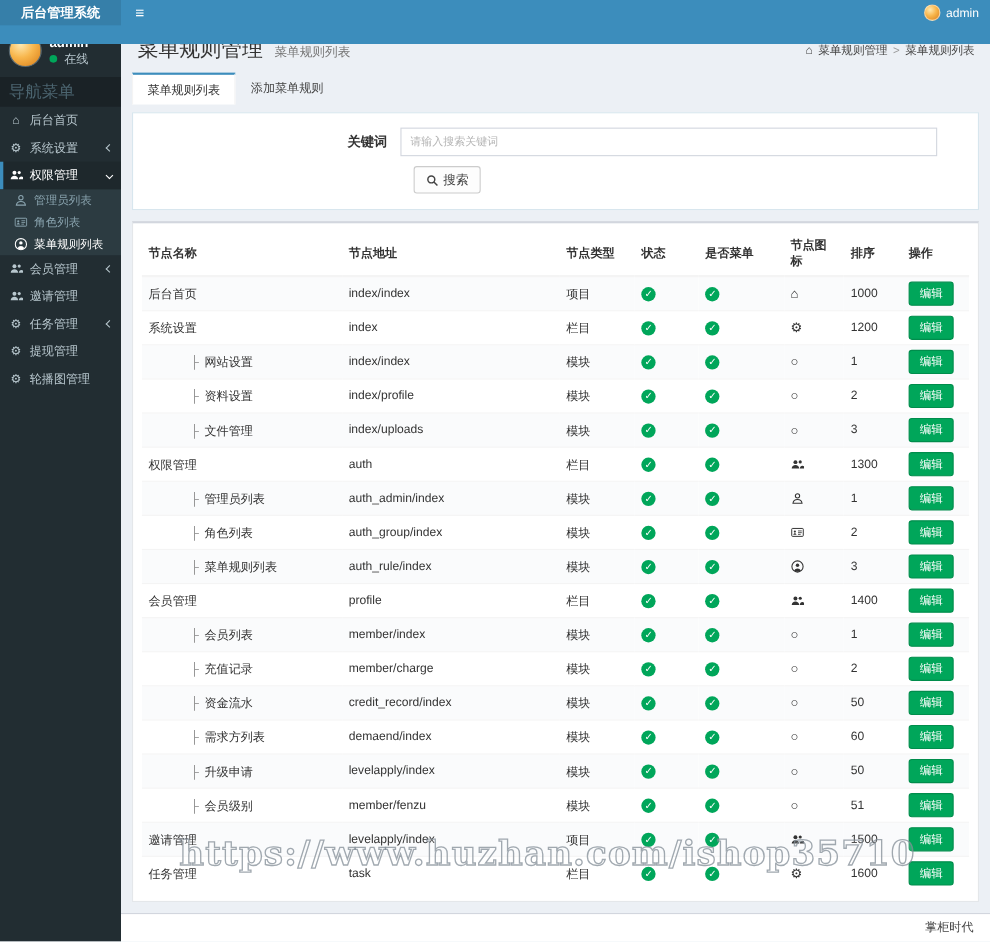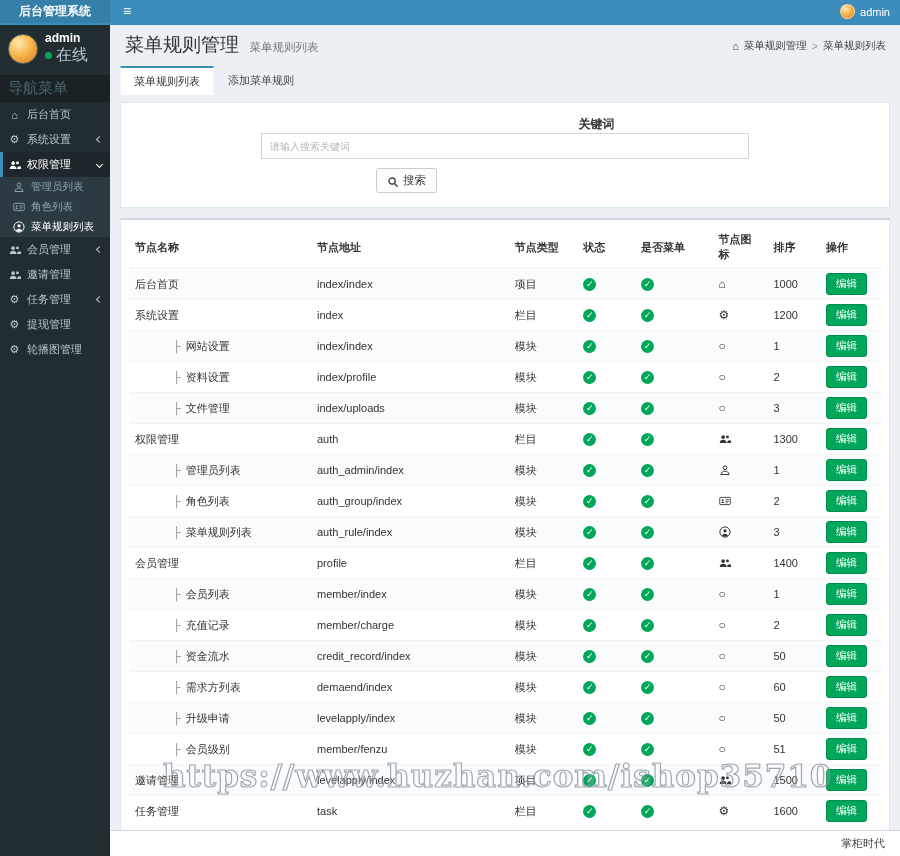--- a/index.html
+++ b/index.html
@@ -1,37 +1,37 @@
 <!DOCTYPE html>
 <html><head>
 <meta charset="utf-8">
 <style>
   * { box-sizing: border-box; margin: 0; padding: 0; }
   html,body { width:900px; height:856px; }
   body { position:relative; overflow:hidden; background:#ecf0f5;
          font-family:"Liberation Sans", sans-serif; color:#333; }
 
   
-  .navbar { position:absolute; top:0; left:0; right:0; height:25px; background:#3c8dbc; z-index:5; }
+  .navbar { position:absolute; top:0; left:0; right:0; height:40px; background:#3c8dbc; z-index:5; }
   .brand { position:absolute; left:0; top:0; width:110px; height:23px; background:#367fa9;
            color:#fff; font-size:12px; font-weight:bold; line-height:23px; text-align:center; }
   .nav-toggle { position:absolute; left:110px; top:0; width:34px; height:23px; color:#fff;
                 font-size:14px; line-height:22px; text-align:center; cursor:pointer; }
   .nav-user { position:absolute; right:10px; top:0; height:23px; display:flex; align-items:center; gap:5px;
               color:#fff; font-size:11px; }
   .avatar { border-radius:50%; background:radial-gradient(circle at 35% 30%, #ffe9b0 0%, #f8b64c 45%, #d97c16 100%);
             border:1px solid rgba(255,255,255,.5); }
   .avatar.sm { width:15px; height:15px; }
   .avatar.lg { width:30px; height:30px; border:1px solid #5a6a72; }
 
   
   .sidebar { position:absolute; top:23px; left:0; bottom:0; width:110px; background:#222d32; z-index:4; }
   .user-panel { display:flex; gap:7px; padding:8px 8px 9px 8px; align-items:center; }
   .up-name { color:#fff; font-size:12px; font-weight:bold; line-height:14px; }
-  .up-status { color:#b8c7ce; font-size:16px; display:flex; align-items:center; gap:4px;justify-content:space-between; }
+  .up-status { color:#b8c7ce; font-size:11px; display:flex; align-items:center; gap:4px;justify-content:space-between; }
   .dot-online { width:7px; height:7px; border-radius:50%; background:#00a65a; display:inline-block; }
   .menu-label { color:#4b646f; background:#1a2226; font-size:15px; padding:4px 8px; }
   .smenu { list-style:none; }
   .smenu .mi-row { display:flex; align-items:center; gap:6px; padding:5px 8px; color:#b8c7ce;
                    font-size:11px; cursor:pointer; position:relative; }
   .smenu .mi-row .ic { width:13px; text-align:center; flex:none; font-size:11px; color:#b8c7ce; }
   .smenu .mi-row.expanded { background:#1e282c; color:#fff; border-left:3px solid #3c8dbc; padding-left:5px; }
   .smenu .mi-row.expanded .ic { color:#fff; }
   .submenu { background:#2c3b41; }
   .submenu .mi-row { padding:3px 8px 3px 12px; font-size:10.5px; color:#8aa4af; }
@@ -54,21 +54,21 @@
 
   .tabbar { display:flex; margin:6px 10px 0 10px; }
   .tab { font-size:11px; padding:6px 13px; color:#444; cursor:pointer; border:1px solid transparent; }
   .tab.active { background:#fff; border:1px solid #f4f4f4; border-top:2px solid #3c8dbc; border-bottom:none; color:#333; }
 
   .content { padding:7px 10px 0 10px; }
 
   .filter-box { background:#fff; border:1px solid #d8e6ee; margin-bottom:10px; }
   .filter-header { background:#dff0f8; color:#357ca5; font-size:11px; padding:4px 10px; }
   .filter-body { padding:13px 0 14px 0; }
-  .form-row { display:flex; align-items:center;flex-direction:column; }
+  .form-row { display:flex; align-items:center; }
   .form-label { width:243px; text-align:right; padding-right:12px; font-size:12px; font-weight:bold; color:#333; }
   .kw-input { width:488px; height:26px; border:1px solid #d2d6de; padding:0 8px; font-size:10px;
               font-family:"Liberation Sans",sans-serif; color:#333; outline:none; }
   .kw-input::placeholder { color:#b5b5b5; }
   .btn-row { margin:9px 0 0 255px; }
   .btn-search { display:inline-flex; align-items:flex-end; gap:4px; background:#fdfdfd; border:1px solid #ccc;
                 border-radius:3px; font-size:11.5px; color:#444; padding:4px 10px; cursor:pointer; }
   .btn-search svg { width:11px; height:11px; }
 
   .table-box { background:#fff; border:1px solid #e4e7ea; border-top:2px solid #d2d6de; padding:7px 8px 10px 8px; }

